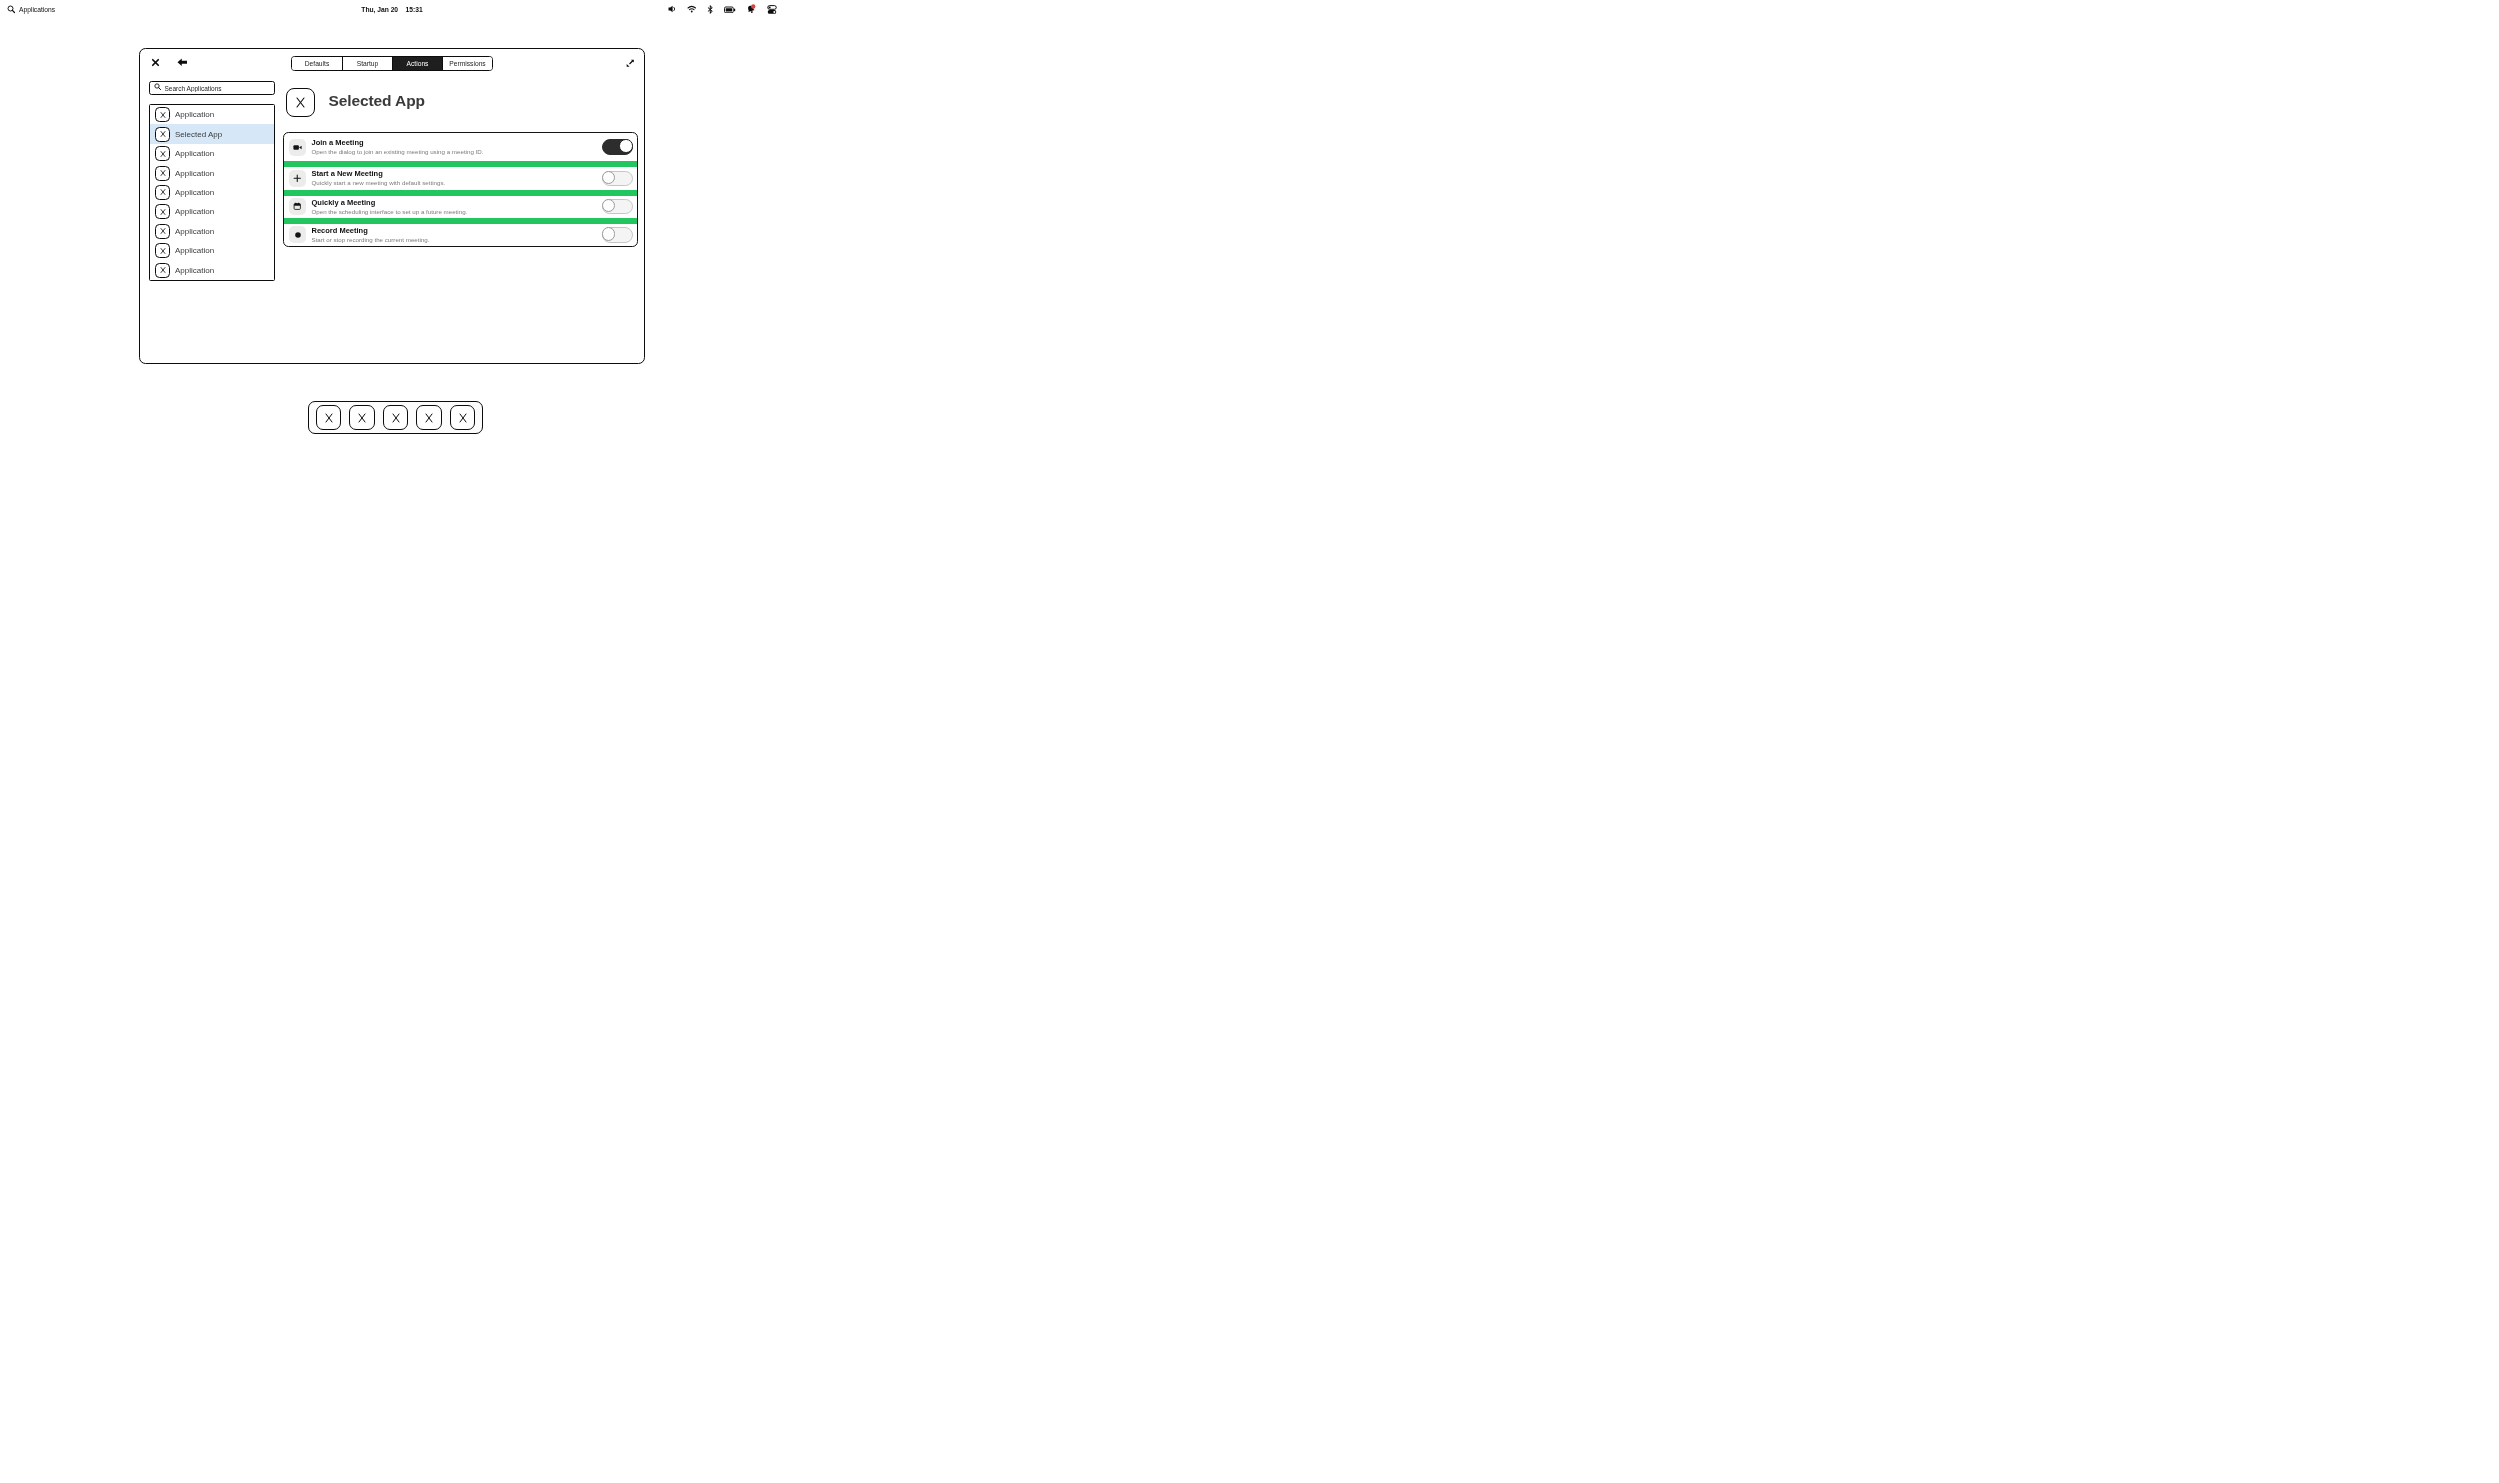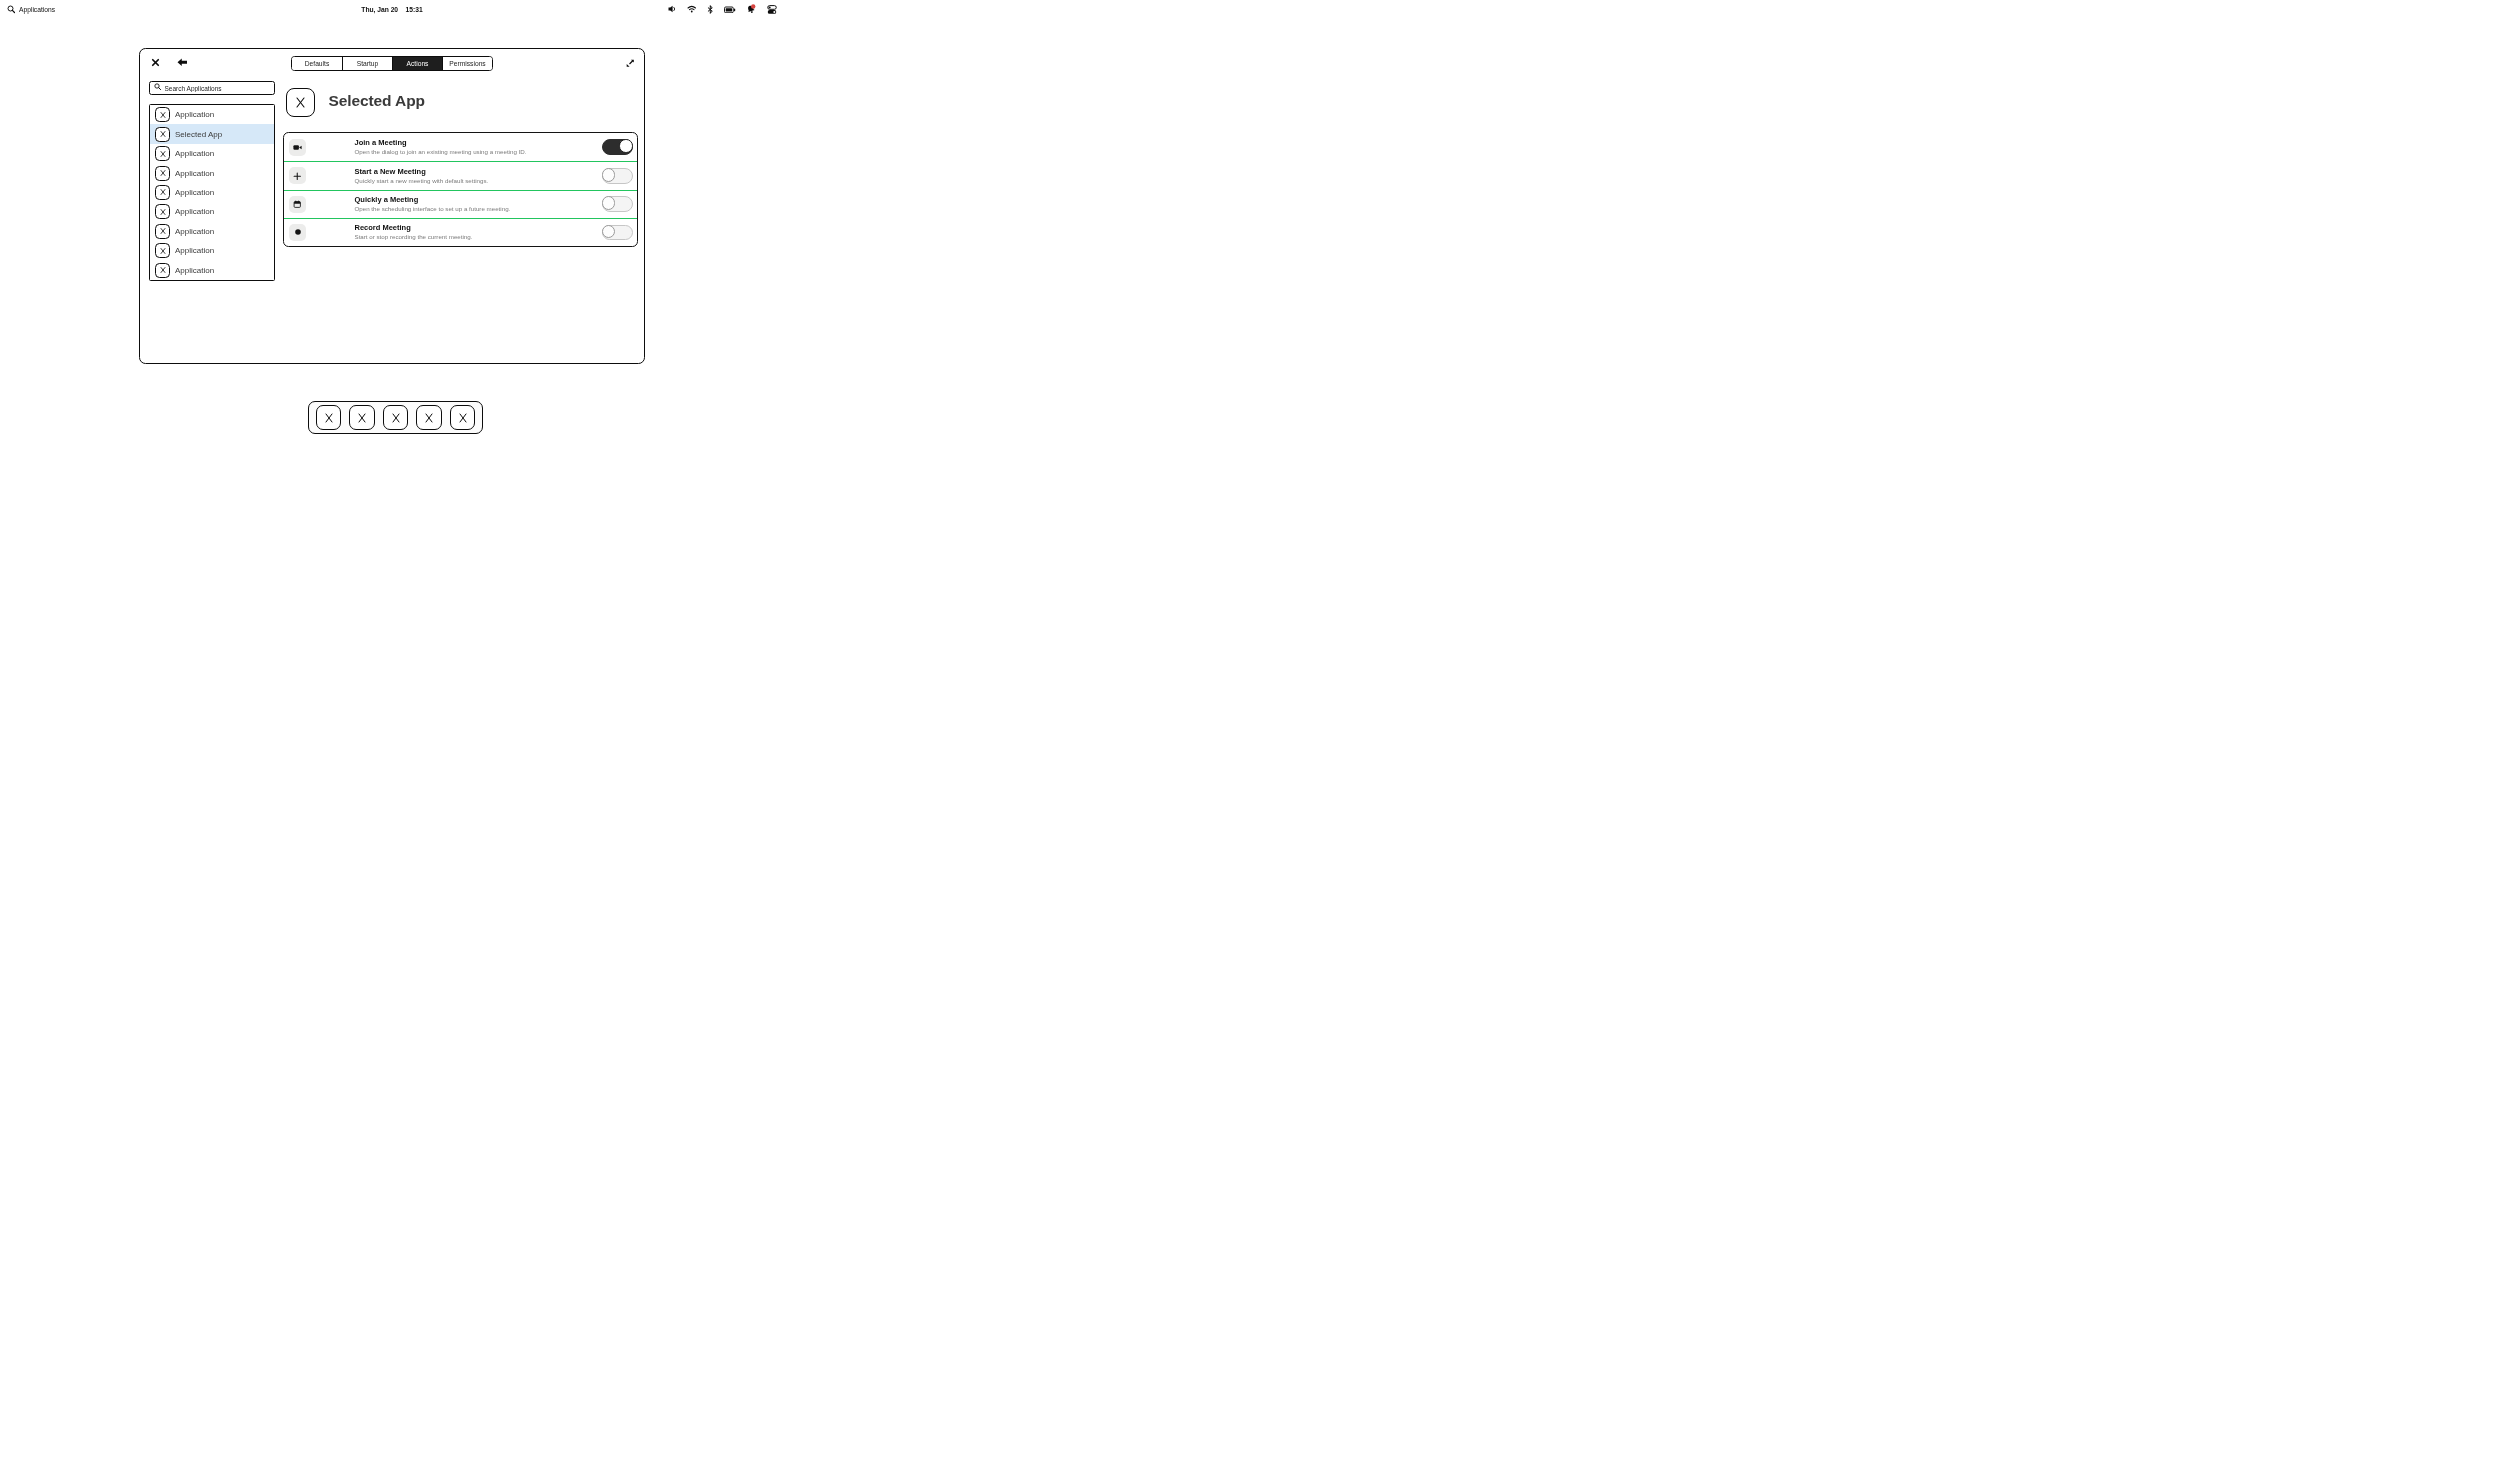--- a/index.html
+++ b/index.html
@@ -52,25 +52,25 @@
   .tile-sm { width:15px; height:15px; border-radius:4.5px; }
 
   
   .content-head { position:absolute; left:146px; top:39px; display:flex; align-items:flex-start; gap:14px; }
   .tile-lg { width:28.5px; height:28.5px; border-radius:8px; border-width:1.5px; }
   .content-title { font-size:15.5px; font-weight:700; color:#3a3a3a; letter-spacing:-0.1px; margin-top:3.5px; }
 
   .action-group { position:absolute; left:143px; top:83px; width:355px; height:115px;
     border:1.2px solid #141414; border-radius:5.5px; overflow:hidden; background:#fff;
     display:grid; grid-template-rows:repeat(4,1fr); }
-  .action-row { display:flex; align-items:center; gap:5.5px; padding:0 4.5px 0 5px; border-top:1px solid #22c55e; }
+  .action-row { display:flex; align-items:center; gap:5.5px; padding:0 4.5px 0 5px; border-top:6px solid #22c55e; }
   .action-row:first-child { border-top:none; }
   .action-icon { width:17px; height:17px; border-radius:5px; background:#ececeb; flex:0 0 auto;
     display:flex; align-items:center; justify-content:center; }
-  .action-text { flex:1; min-width:0;margin-left:43px; }
+  .action-text { flex:1; min-width:0; }
   .action-title { font-size:7.5px; font-weight:600; color:#101010; line-height:9.5px; }
   .action-sub { font-size:6.2px; color:#7b7b7b; line-height:8px; margin-top:0.5px; }
 
   .toggle { position:relative; width:31px; height:15.5px; border-radius:8px; flex:0 0 auto; cursor:pointer; }
   .toggle.off { background:#f4f4f4; border:1px solid #c6c6c6; }
   .toggle.off .knob { position:absolute; left:-1px; top:-1px; width:13.5px; height:13.5px;
     border:1px solid #9a9a9a; border-radius:50%; background:#fdfdfd; }
   .toggle.on { background:#2d2d2d; border:1px solid #2d2d2d; }
   .toggle.on .knob { position:absolute; right:-1px; top:-1px; width:13.5px; height:13.5px;
     border:1px solid #1f1f1f; border-radius:50%; background:#fff; }

